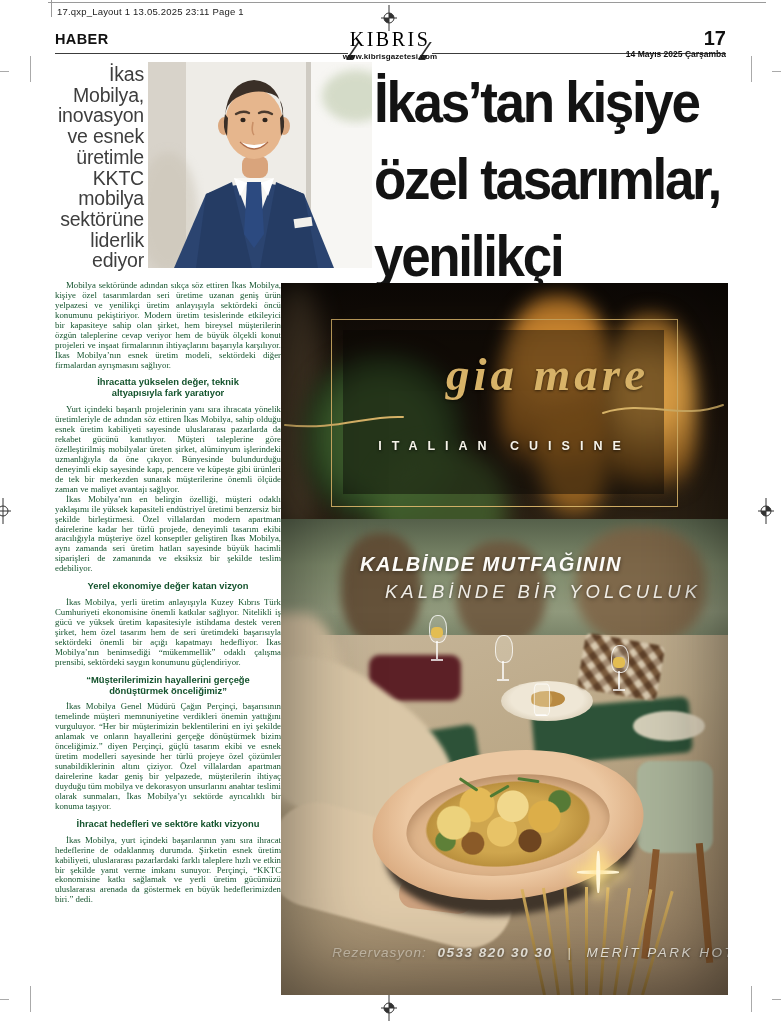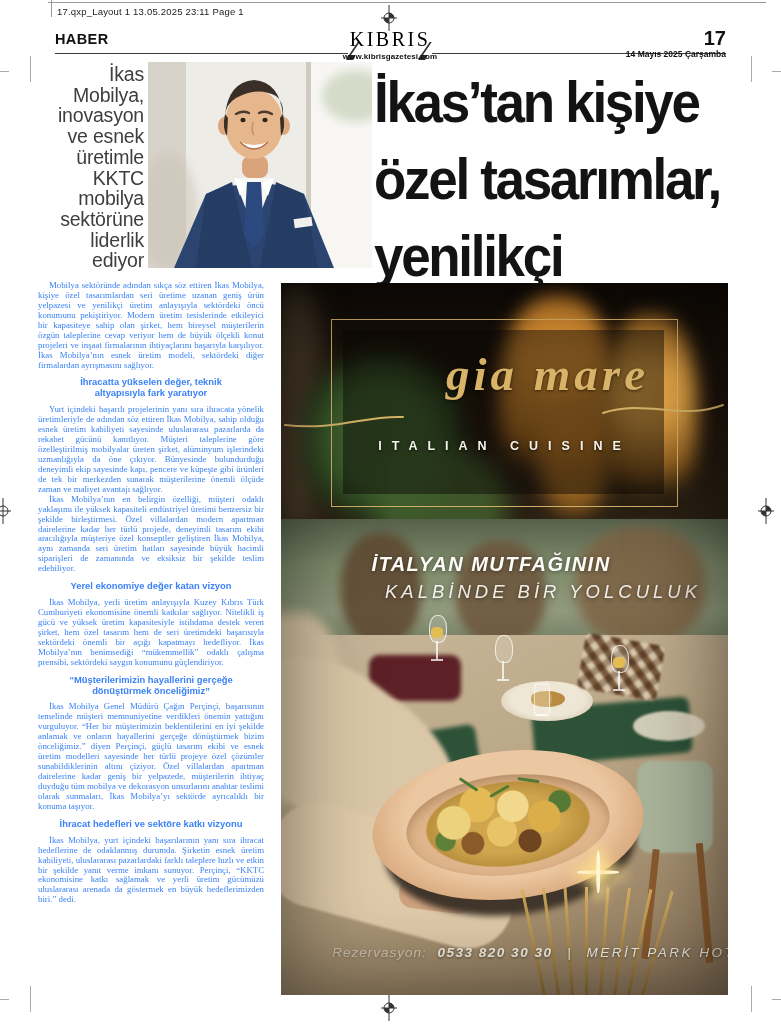--- a/index.html
+++ b/index.html
@@ -24,21 +24,21 @@
   .brand-url{font-size:8px;font-weight:700;color:#111;margin-top:1px;letter-spacing:.1px;}
   .page-num{position:absolute;right:55px;top:27px;font-size:20px;font-weight:700;text-align:right;}
   .page-date{position:absolute;right:55px;top:49px;font-size:8.5px;font-weight:700;text-align:right;color:#111;}
   
   .side-headline{position:absolute;left:40px;top:64px;width:104px;text-align:right;
       font-size:19.5px;line-height:20.7px;font-weight:500;color:#3e3e3e;white-space:pre-line;letter-spacing:-.2px;}
   .photo{position:absolute;left:148px;top:62px;width:224px;height:206px;overflow:hidden;background:#efeeea;}
   .main-headline{position:absolute;left:374px;top:64px;width:436px;
       font-size:57px;line-height:77px;font-weight:700;letter-spacing:-2.5px;color:#131313;
       transform:scaleX(.93);transform-origin:left top;white-space:pre-line;}
-  .article-body{position:absolute;left:38px;top:281px;width:226px;color:#3b82f6;}
+  .article-body{position:absolute;left:55px;top:281px;width:226px;color:#14532d;}
   .article-body p{margin:0;}
   .article-body .para{font-family:"Liberation Serif",serif;font-size:8.8px;line-height:1.13;
       text-align:justify;text-indent:11px;}
   .article-body .subhead{font-size:9.4px;font-weight:700;line-height:1.16;text-align:center;
       max-width:188px;margin:7px auto 6px;font-family:"Liberation Sans",sans-serif;}
   
   .ad{position:absolute;left:281px;top:283px;width:447px;height:712px;overflow:hidden;background:#1a130c;}
   .ad .band-top{position:absolute;left:0;top:0;width:447px;height:248px;
       background:linear-gradient(180deg,#0f0a06 0%,#1f150c 55%,#2b2114 100%);}
   .blob{position:absolute;border-radius:45%;}
@@ -326,21 +326,21 @@
 
     <div class="ad-frame"></div>
     <div class="ad-panel"></div>
     <svg class="swash" viewBox="0 0 447 44">
       <path d="M4,34 C55,40 85,24 122,26" stroke="#d6b267" stroke-width="2" fill="none" stroke-linecap="round"></path>
       <path d="M322,22 C365,8 400,30 442,14" stroke="#d6b267" stroke-width="2" fill="none" stroke-linecap="round"></path>
     </svg>
     <div class="ad-brand">gia mare</div>
     <div class="ad-brand-sub">ITALIAN CUISINE</div>
 
-    <div class="tagline1">İTALYAN MUTFAĞININ</div>
+    <div class="tagline1">KALBİNDE MUTFAĞININ</div>
     <div class="tagline2">KALBİNDE BİR YOLCULUK</div>
 
     <div class="reservation">
       <span class="lbl">Rezervasyon:</span>
       <span class="phone">0533 820 30 30</span>
       <span class="sep">|</span>
       <span class="hotel">MERİT PARK HOTEL</span>
     </div>
     <div class="vignette"></div>
   </div>

